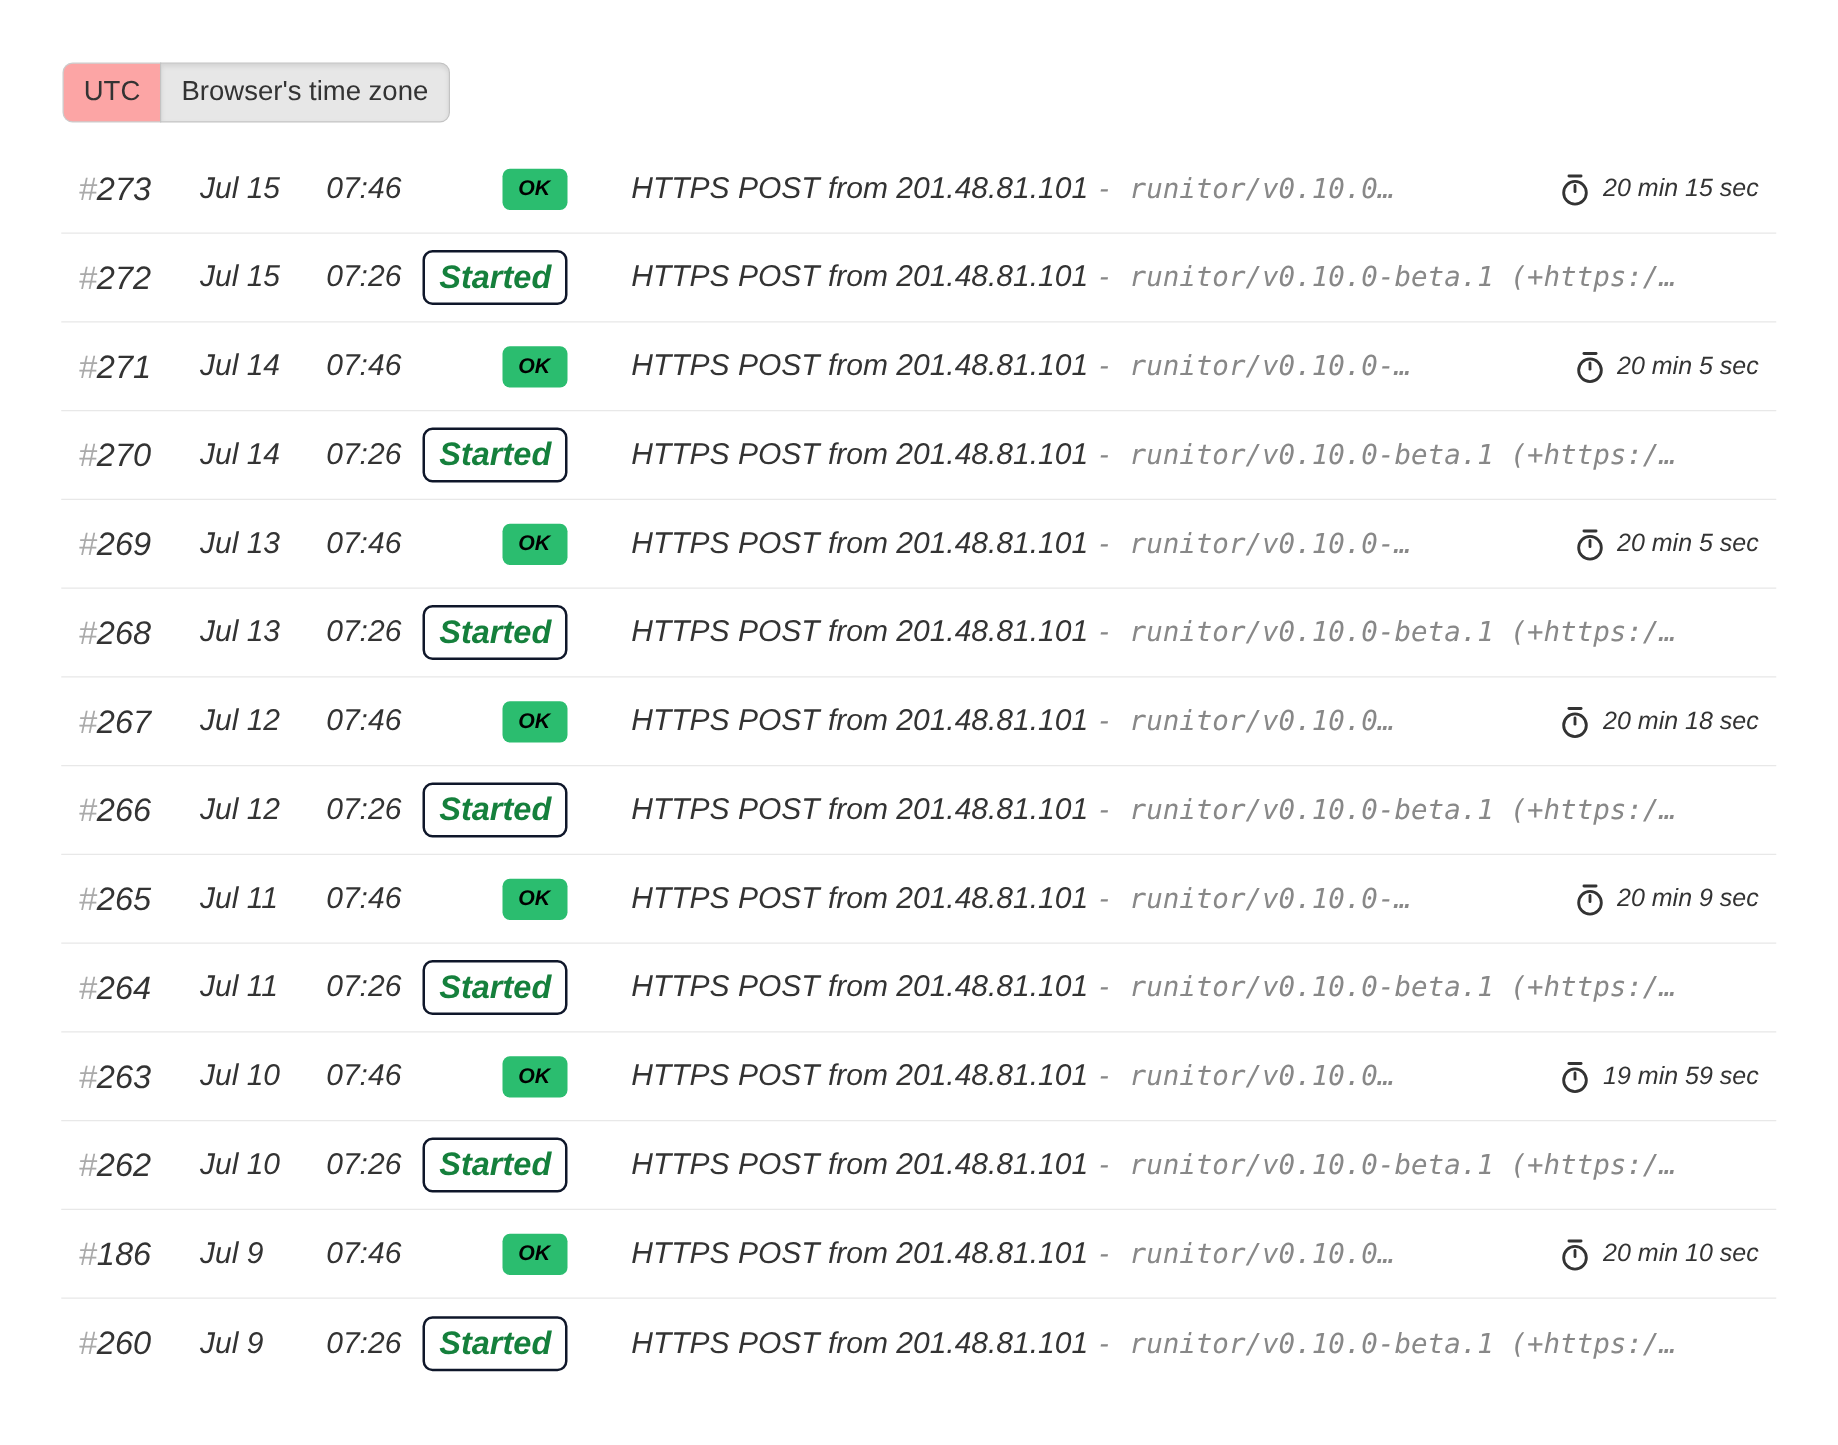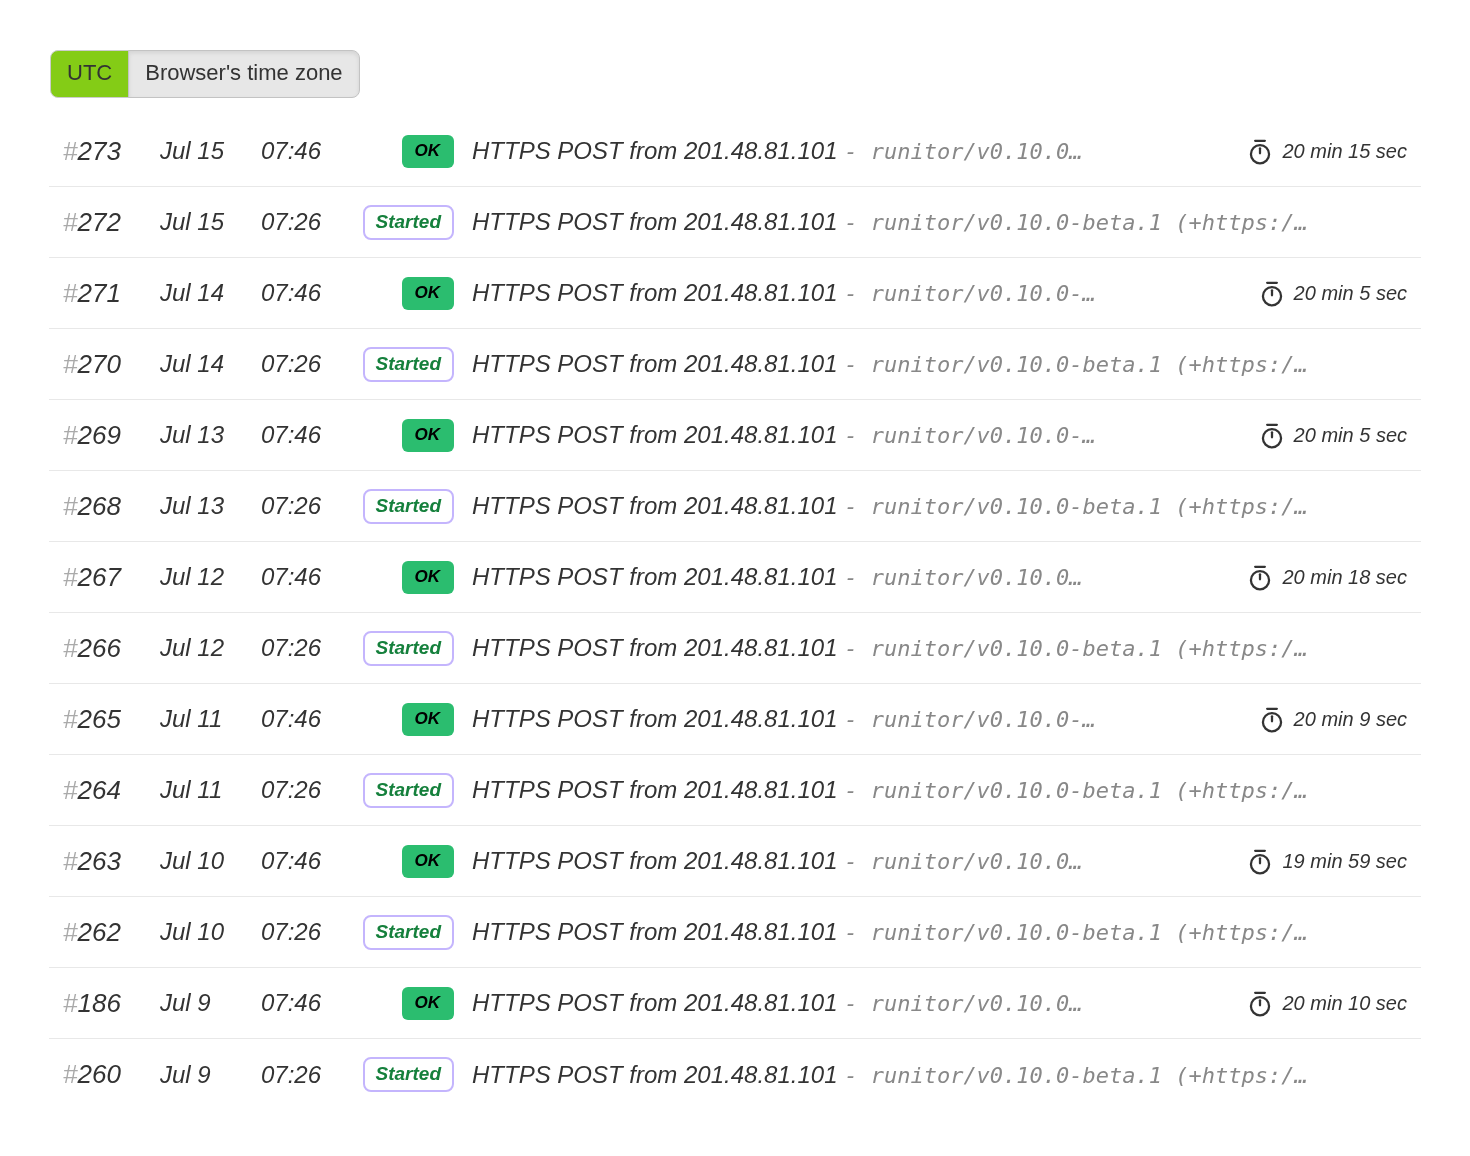--- a/index.html
+++ b/index.html
@@ -29,21 +29,21 @@
   .page-subtitle {
     font-size: 22px;
     color: #8a8a8a;
     margin-left: 14px;
   }
   .btn-group { display: inline-flex; }
   .btn {
     font-family: "Liberation Sans", sans-serif;
     font-size: 22px;
     color: #333333;
-    background: #84cc16;
+    background: #fca5a5;
     border: 1px solid #cccccc;
     padding: 9px 16px 10px 16px;
     cursor: pointer;
     line-height: 1.2;
     white-space: nowrap;
   }
   .btn:first-child { border-radius: 8px 0 0 8px; }
   .btn:last-child { border-radius: 0 8px 8px 0; margin-left: -1px; }
   .btn.active {
     background: #e7e7e7;
@@ -84,28 +84,28 @@
   .badge.ok {
     background: #2bbd6f;
     color: #000000;
     font-size: 17px;
     padding: 6px 14px 7px 13px;
     border-radius: 6px;
   }
   .badge.started {
     background: #ffffff;
     color: #15803c;
-    border: 2px solid #c4b5fd;
-    font-size: 19px;
+    border: 2px solid #0f172a;
+    font-size: 26px;
     padding: 4px 11px 5px 11px;
     border-radius: 8px;
   }
   .col-desc {
     flex: 1 1 auto;
-    margin-left: 18px;
+    margin-left: 51px;
     font-size: 24px;
     white-space: nowrap;
     overflow: hidden;
   }
   .col-desc .agent {
     font-family: "DejaVu Sans Mono", monospace;
     font-size: 22px;
     color: #888888;
   }
   .col-dur {

